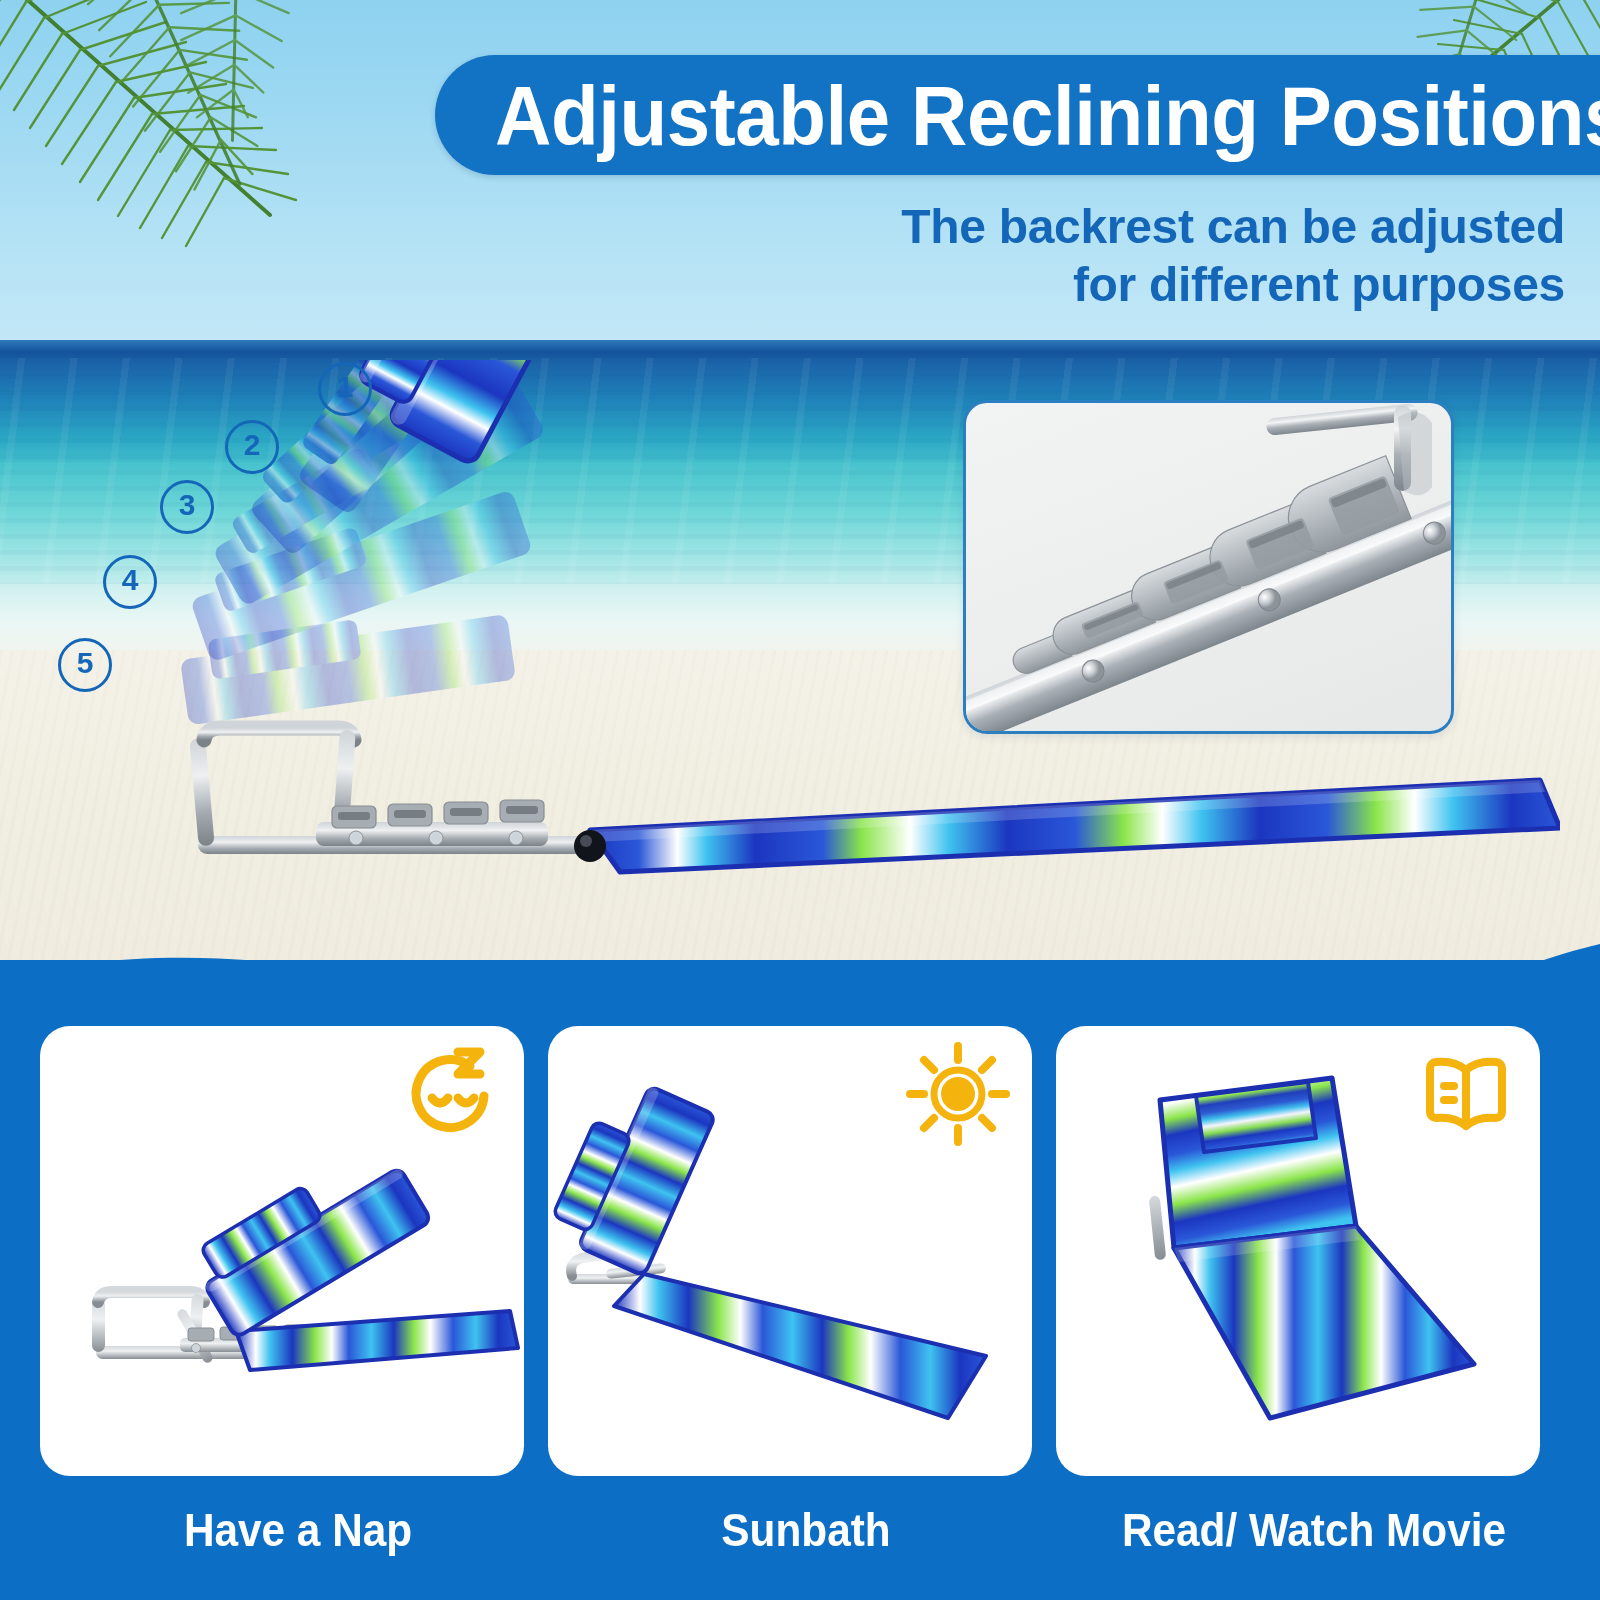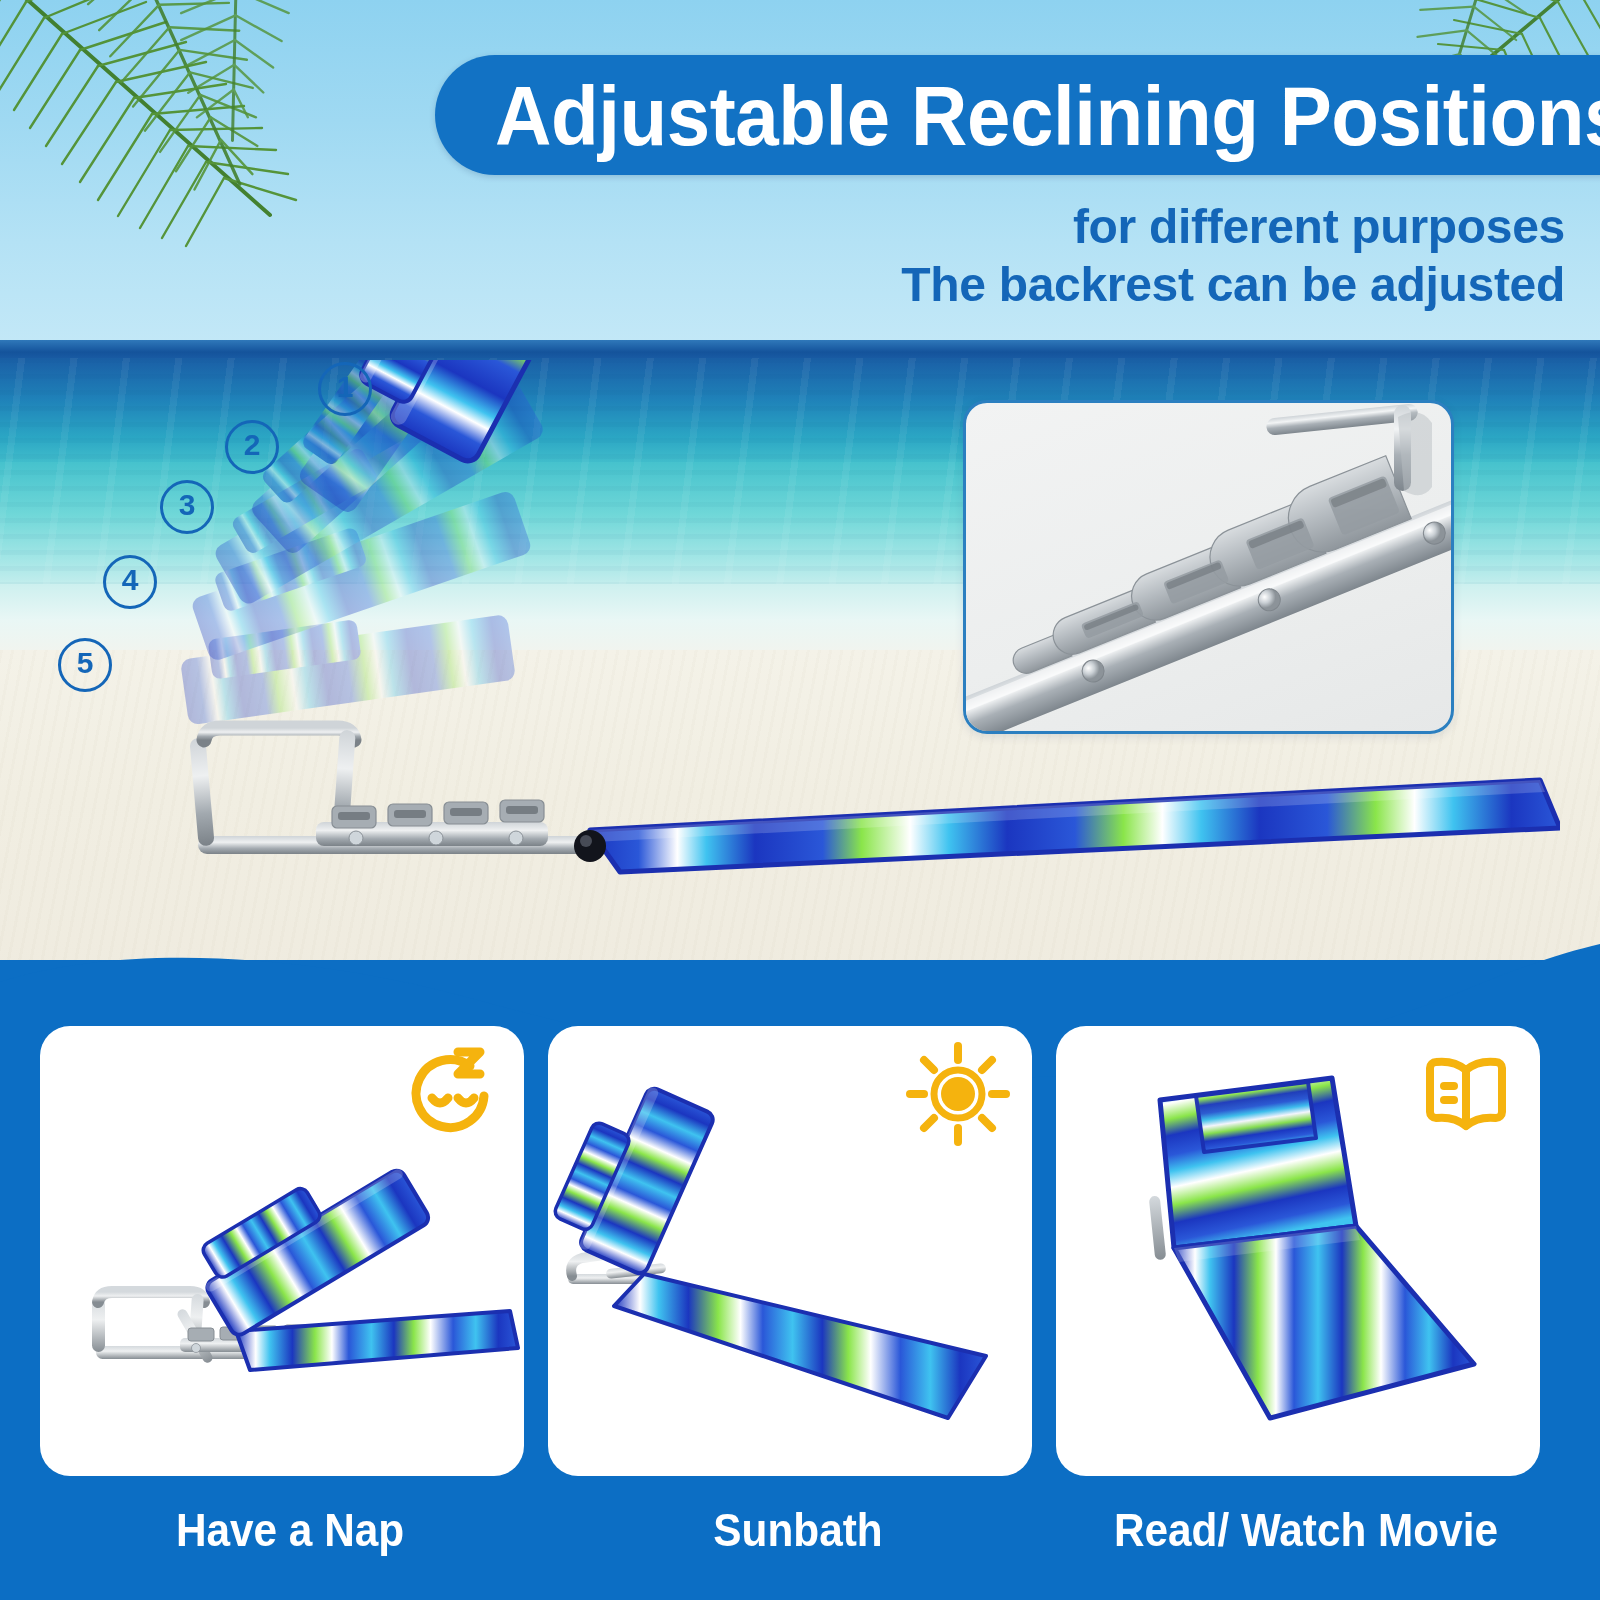--- a/index.html
+++ b/index.html
@@ -106,21 +106,21 @@
   .card{
     position:absolute;top:0;width:484px;height:450px;
     background:#ffffff;border-radius:30px;overflow:hidden;
   }
   .card.c1{left:40px;}
   .card.c2{left:548px;}
   .card.c3{left:1056px;}
   .card-icon{position:absolute;right:22px;top:16px;width:104px;height:104px;}
   .card-art{position:absolute;left:0;top:0;width:484px;height:450px;}
 
-  .caption-row{position:absolute;left:8px;top:1494px;width:1396px;height:80px;}
+  .caption-row{position:absolute;left:16px;top:1494px;width:1396px;height:80px;}
   .caption{
     position:absolute;top:0;height:72px;line-height:72px;
     color:#ffffff;font-weight:bold;font-size:46px;text-align:center;
     font-family:"Liberation Sans Narrow","Liberation Sans",sans-serif;
     transform:scaleX(.92);transform-origin:center center;white-space:nowrap;
   }
   .caption.k1{left:40px;width:484px;}
   .caption.k2{left:548px;width:484px;}
   .caption.k3{left:1036px;width:524px;}
 </style>
@@ -456,22 +456,22 @@
     <div class="num-badge" style="left:318px;top:362px;">1</div>
     <div class="num-badge" style="left:225px;top:420px;">2</div>
     <div class="num-badge" style="left:160px;top:480px;">3</div>
     <div class="num-badge" style="left:103px;top:555px;">4</div>
     <div class="num-badge" style="left:58px;top:638px;">5</div>
 
     <div class="banner"></div>
     <div class="banner-title">Adjustable Reclining Positions</div>
 
     <div class="subtitle">
+      <span>The backrest can be adjusted</span>
       <span>for different purposes</span>
-      <span>The backrest can be adjusted</span>
     </div>
   </div>
 
   <div class="blue-sec"></div>
   <svg class="wave" viewBox="0 0 1600 180" preserveAspectRatio="none">
     <path d="M0 52 C 120 14, 300 22, 470 68 C 640 114, 800 152, 1000 148 C 1180 145, 1340 112, 1460 62 C 1520 37, 1565 22, 1600 14 L1600 180 L0 180 Z" fill="#0c6ec4"></path>
   </svg>
 
   <div class="cards">
 

